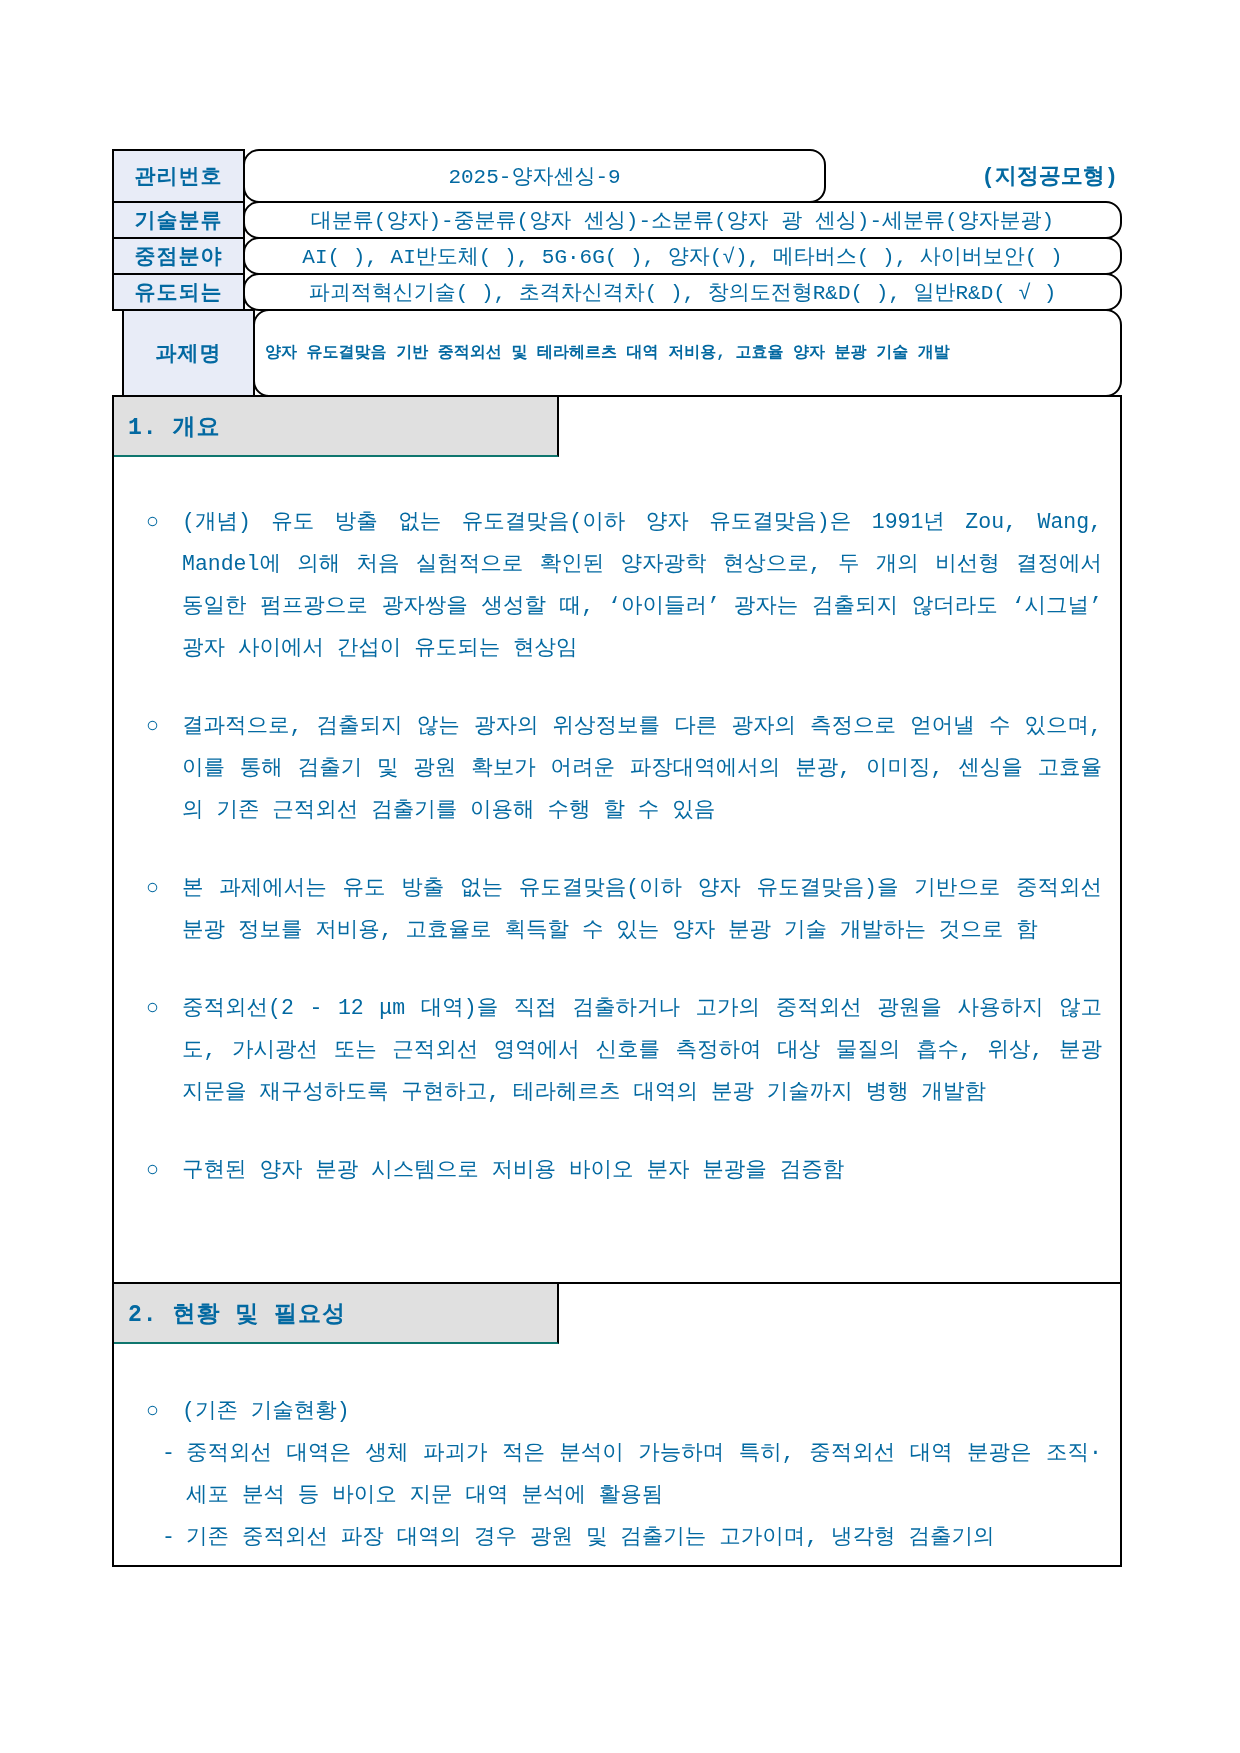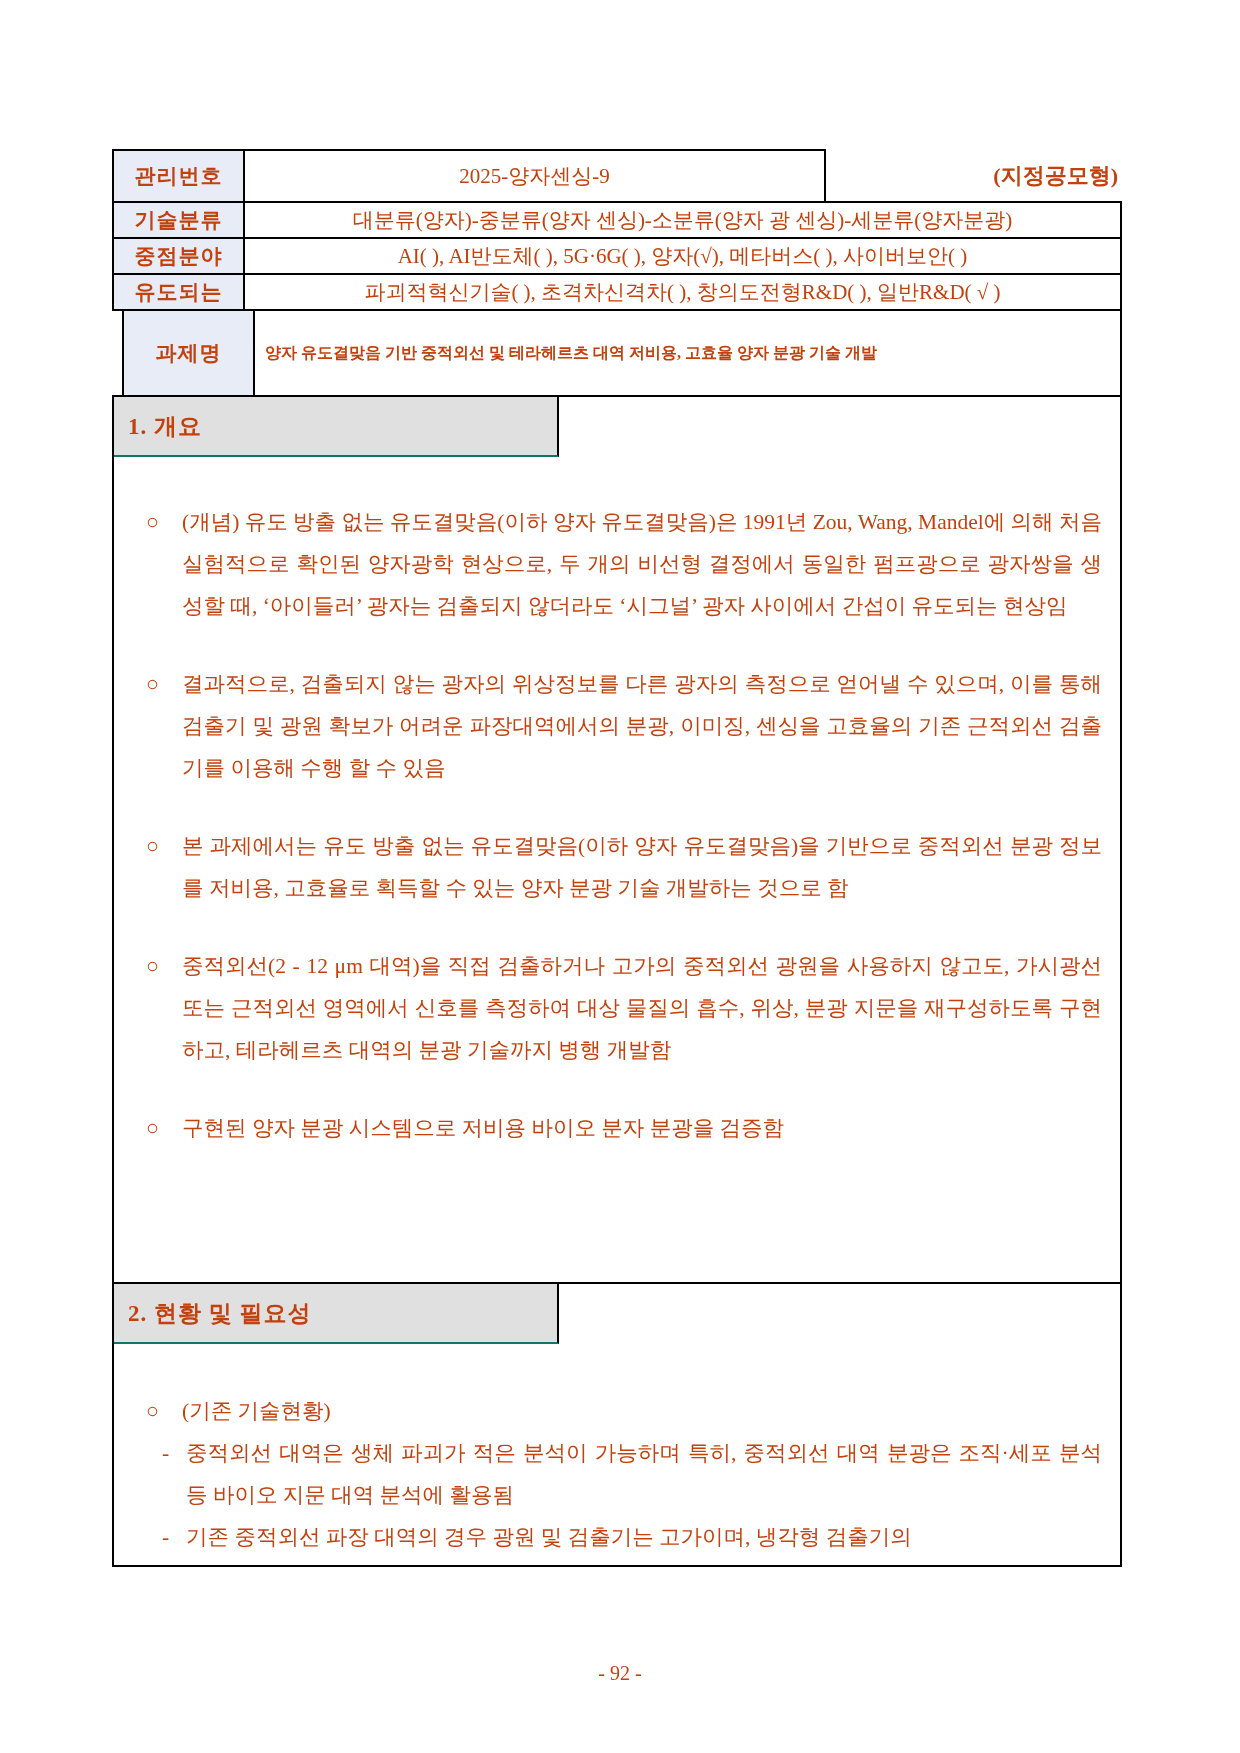--- a/index.html
+++ b/index.html
@@ -1,43 +1,43 @@
 <!DOCTYPE html>
 <html><head>
 <meta charset="utf-8">
 <style>
   * { margin:0; padding:0; box-sizing:border-box; }
   body { background:#888; }
   .page {
     position:relative;
     width:1240px; height:1753px;
     background:#ffffff;
-    color:#c2410c;
-    font-family:Liberation Serif, serif;
+    color:#0369a1;
+    font-family:Liberation Mono, monospace;
     margin:0 auto;
     overflow:hidden;
   }
   .doc { position:absolute; left:112px; top:149px; width:1010px; }
 
   
   .trow { display:flex; }
   .tcell {
     border:2px solid #000;
     display:flex; align-items:center;
     font-size:21px;
   }
   .trow + .trow { margin-top:-2px; }
   .label-cell {
     width:133px; flex:0 0 133px;
     justify-content:center;
     background:#e8ecf7;
     font-weight:bold;
     letter-spacing:1px;
   }
-  .value-cell { margin-left:-2px; justify-content:center; padding:0 8px; }
+  .value-cell { margin-left:-2px; justify-content:center; padding:0 8px;border-radius:16px; }
   .r1 { height:54px; }
   .r1 .value-cell { width:583px; flex:0 0 583px; }
   .r1 .corner {
     flex:1; display:flex; align-items:center; justify-content:flex-end;
     font-weight:bold; font-size:22px; padding-right:4px;
   }
   .r2,.r3,.r4 { height:38px; }
   .r2 .value-cell,.r3 .value-cell,.r4 .value-cell { flex:1; }
   .r5 { height:88px;margin-left:10px; }
   .r5 .value-cell { flex:1; font-weight:bold; font-size:16px; padding:0 10px; }
@@ -153,14 +153,13 @@
         </p>
         <p class="sub">
           <span class="marker">-</span>
           <span>기존 중적외선 파장 대역의 경우 광원 및 검출기는 고가이며, 냉각형 검출기의</span>
         </p>
       </div>
     </div>
 
   </div>
 
-  <div class="footer">- 92 -</div>
 </div>
 
 </body></html>

